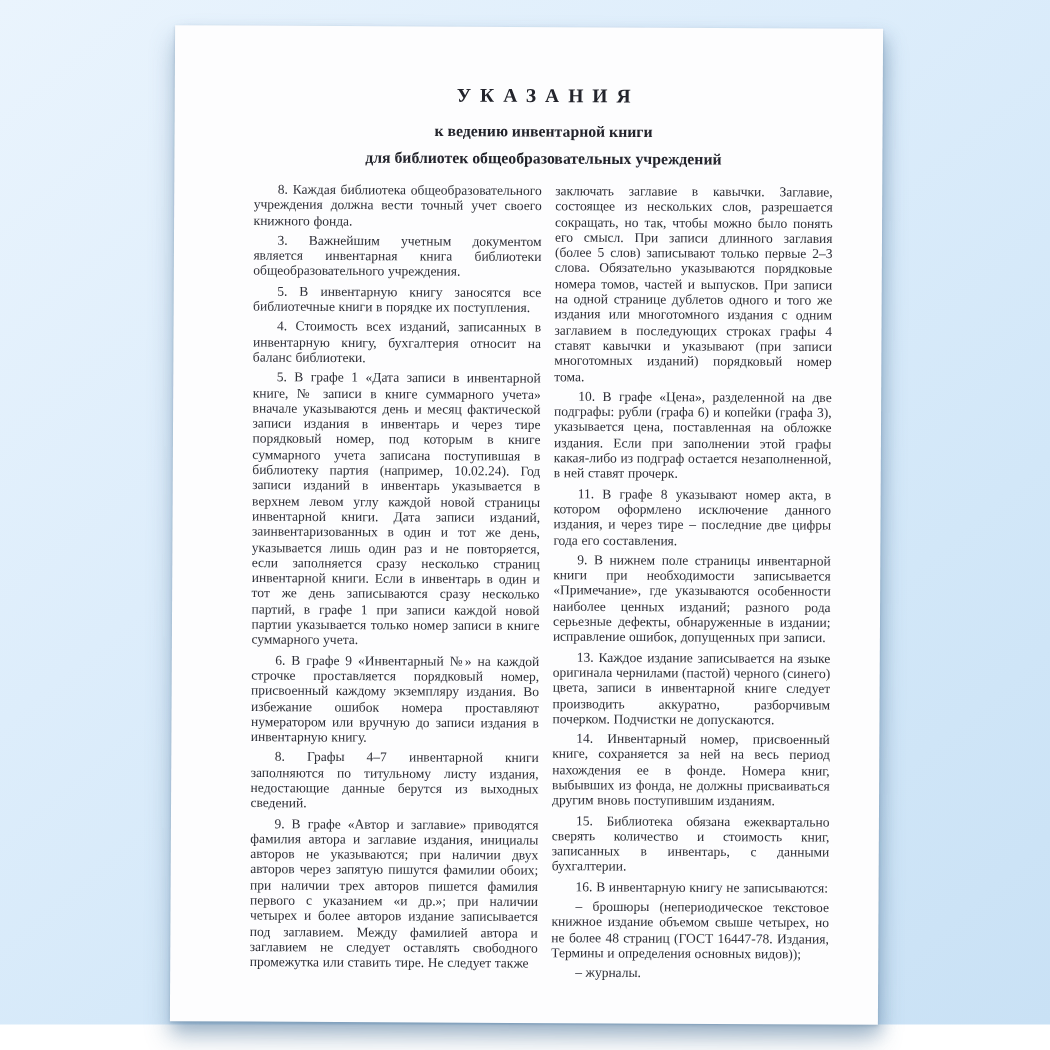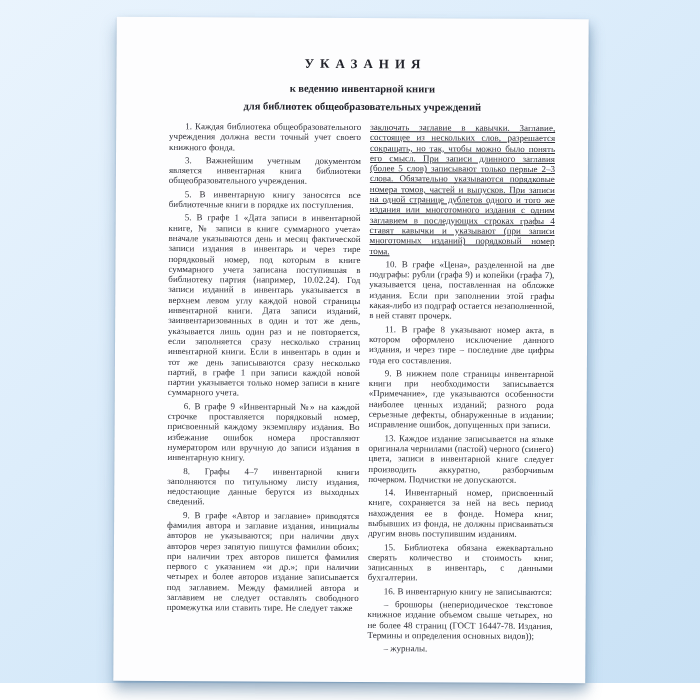--- a/index.html
+++ b/index.html
@@ -59,44 +59,45 @@
   .col-right { width: 185px; flex: 0 0 185px; }
   .para {
     margin: 0 0 3px 0;
     font-size: 9px;
     line-height: 10.3px;
     text-align: justify;
     text-indent: 16px;
     color: #2e2f37;
     word-spacing: 0.2px;
   }
-  .para.no-indent { text-indent: 0; text-decoration: underline; }
+  .para.no-indent { text-indent: 0; }
 </style>
 </head>
 <body>
 
 <div class="bg">
   <div class="paper">
     <div class="paper-inner">
       <h1 class="title">УКАЗАНИЯ</h1>
       <h2 class="subtitle">к ведению инвентарной книги</h2>
       <h2 class="subtitle sub2">для библиотек общеобразовательных учреждений</h2>
       <div class="columns">
         <div class="col col-left">
-            <p class="para">1. Каждая библиотека общеобразовательного учреждения должна вести точный учет своего книжного фонда.</p>
+            <p class="para">8. Каждая библиотека общеобразовательного учреждения должна вести точный учет своего книжного фонда.</p>
             <p class="para">3. Важнейшим учетным документом является инвентарная книга библиотеки общеобразовательного учреждения.</p>
             <p class="para">5. В инвентарную книгу заносятся все библиотечные книги в порядке их поступления.</p>
+            <p class="para">4. Стоимость всех изданий, записанных в инвентарную книгу, бухгалтерия относит на баланс библиотеки.</p>
             <p class="para">5. В графе 1 «Дата записи в инвентарной книге, № записи в книге суммарного учета» вначале указываются день и месяц фактической записи издания в инвентарь и через тире порядковый номер, под которым в книге суммарного учета записана поступившая в библиотеку партия (например, 10.02.24). Год записи изданий в инвентарь указывается в верхнем левом углу каждой новой страницы инвентарной книги. Дата записи изданий, заинвентаризованных в один и тот же день, указывается лишь один раз и не повторяется, если заполняется сразу несколько страниц инвентарной книги. Если в инвентарь в один и тот же день записываются сразу несколько партий, в графе 1 при записи каждой новой партии указывается только номер записи в книге суммарного учета.</p>
             <p class="para">6. В графе 9 «Инвентарный №» на каждой строчке проставляется порядковый номер, присвоенный каждому экземпляру издания. Во избежание ошибок номера проставляют нумератором или вручную до записи издания в инвентарную книгу.</p>
             <p class="para">8. Графы 4–7 инвентарной книги заполняются по титульному листу издания, недостающие данные берутся из выходных сведений.</p>
             <p class="para">9. В графе «Автор и заглавие» приводятся фамилия автора и заглавие издания, инициалы авторов не указываются; при наличии двух авторов через запятую пишутся фамилии обоих; при наличии трех авторов пишется фамилия первого с указанием «и др.»; при наличии четырех и более авторов издание записывается под заглавием. Между фамилией автора и заглавием не следует оставлять свободного промежутка или ставить тире. Не следует также</p>
           </div>
         <div class="col col-right">
             <p class="para no-indent">заключать заглавие в кавычки. Заглавие, состоящее из нескольких слов, разрешается сокращать, но так, чтобы можно было понять его смысл. При записи длинного заглавия (более 5 слов) записывают только первые 2–3 слова. Обязательно указываются порядковые номера томов, частей и выпусков. При записи на одной странице дублетов одного и того же издания или многотомного издания с одним заглавием в последующих строках графы 4 ставят кавычки и указывают (при записи многотомных изданий) порядковый номер тома.</p>
-            <p class="para">10. В графе «Цена», разделенной на две подграфы: рубли (графа 9) и копейки (графа 7), указывается цена, поставленная на обложке издания. Если при заполнении этой графы какая-либо из подграф остается незаполненной, в ней ставят прочерк.</p>
+            <p class="para">10. В графе «Цена», разделенной на две подграфы: рубли (графа 6) и копейки (графа 3), указывается цена, поставленная на обложке издания. Если при заполнении этой графы какая-либо из подграф остается незаполненной, в ней ставят прочерк.</p>
             <p class="para">11. В графе 8 указывают номер акта, в котором оформлено исключение данного издания, и через тире – последние две цифры года его составления.</p>
             <p class="para">9. В нижнем поле страницы инвентарной книги при необходимости записывается «Примечание», где указываются особенности наиболее ценных изданий; разного рода серьезные дефекты, обнаруженные в издании; исправление ошибок, допущенных при записи.</p>
             <p class="para">13. Каждое издание записывается на языке оригинала чернилами (пастой) черного (синего) цвета, записи в инвентарной книге следует производить аккуратно, разборчивым почерком. Подчистки не допускаются.</p>
             <p class="para">14. Инвентарный номер, присвоенный книге, сохраняется за ней на весь период нахождения ее в фонде. Номера книг, выбывших из фонда, не должны присваиваться другим вновь поступившим изданиям.</p>
             <p class="para">15. Библиотека обязана ежеквартально сверять количество и стоимость книг, записанных в инвентарь, с данными бухгалтерии.</p>
             <p class="para">16. В инвентарную книгу не записываются:</p>
             <p class="para">– брошюры (непериодическое текстовое книжное издание объемом свыше четырех, но не более 48 страниц (ГОСТ 16447-78. Издания, Термины и определения основных видов));</p>
             <p class="para">– журналы.</p>
           </div>
       </div>

